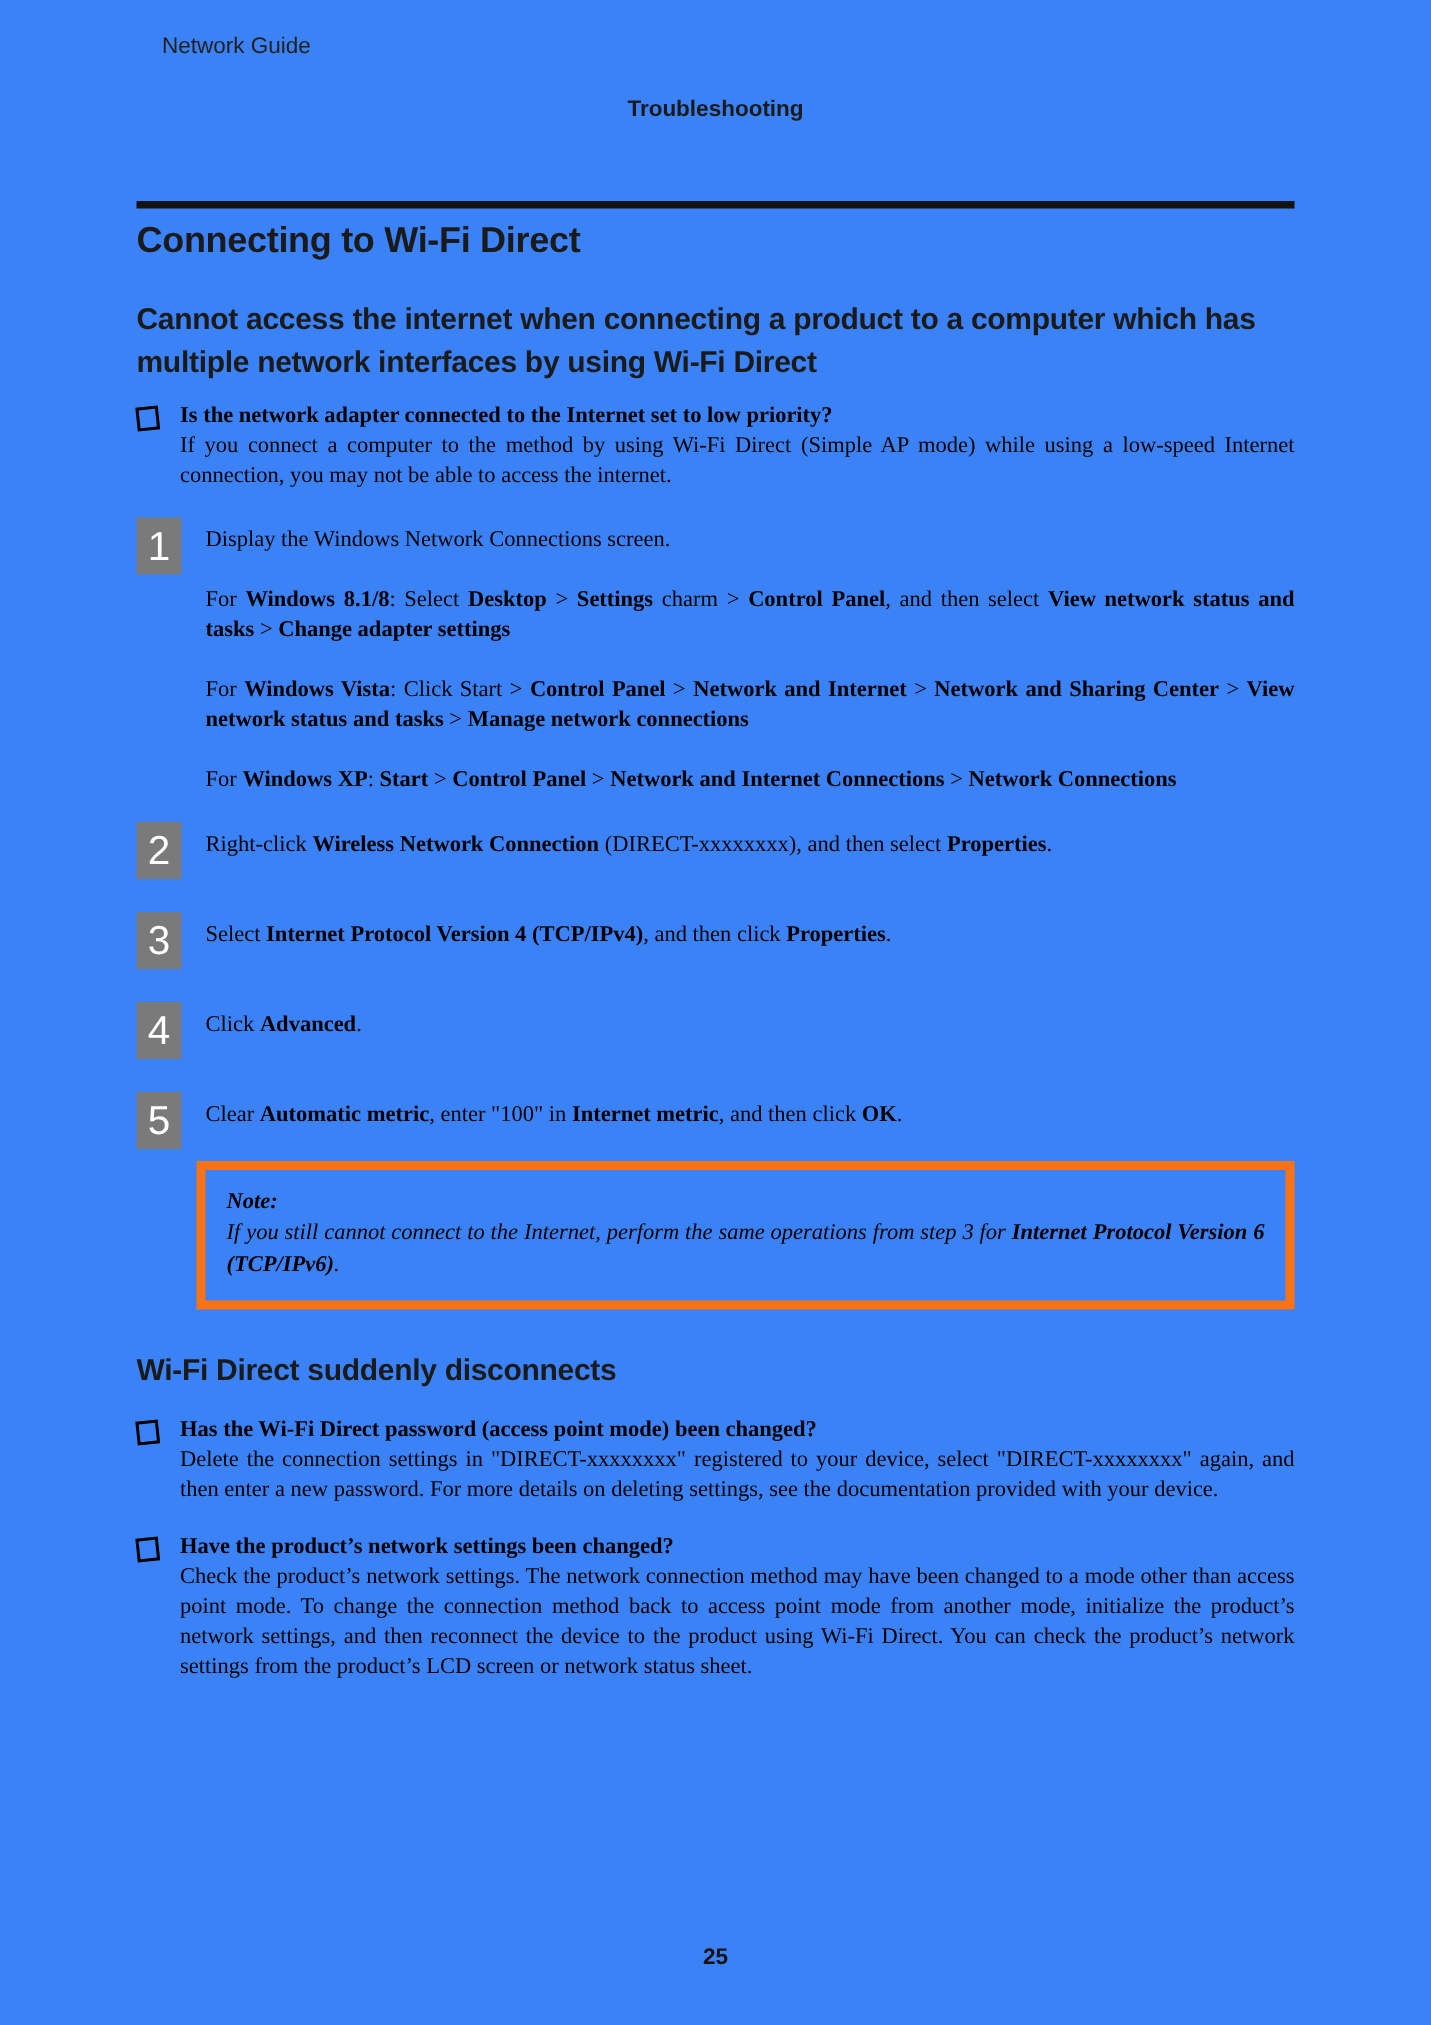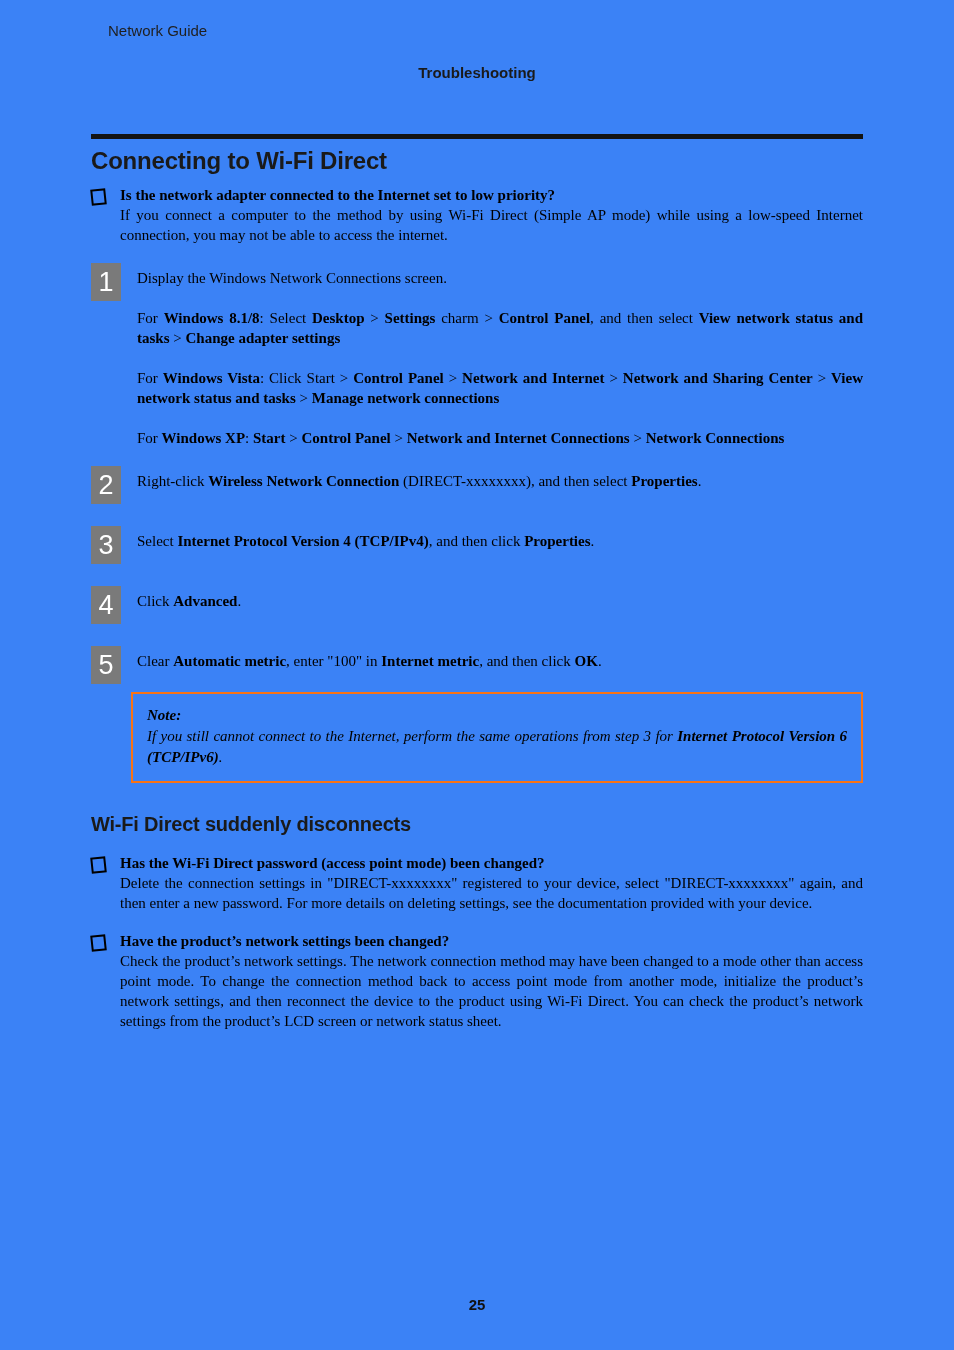--- a/index.html
+++ b/index.html
@@ -49,21 +49,21 @@
     text-align:center;
   }
   .step-body { flex:1; min-width:0; margin-left:16px; padding-top:5px; }
   .step-body p {
     margin:0 0 20px; font-size:15px; line-height:20px; text-align:justify;
   }
   .step-body p:last-child { margin-bottom:0; }
   .step-body b, .bullet-q, .note b { letter-spacing:0; }
 
   .notebox {
-    margin-left:40px; margin-top:8px; border:2px solid #f97316;
+    margin-left:40px; margin-top:8px; border:6px solid #f97316;
     padding:11px 14px 13px; font-style:italic;
   }
   .note-label { margin:0; font-weight:bold; font-size:15px; line-height:21px; }
   .note-body { margin:0; font-size:15px; line-height:21px; text-align:justify; }
 
   .bullets2 .bullet { margin-top:18px; }
   .bullets2 { margin-top:-4px; }
 
   .pagenum {
     position:absolute; top:1296px; left:0; width:954px; text-align:center;
@@ -75,20 +75,21 @@
 
 <div class="page">
 
   <div class="runhead">Network Guide</div>
   <div class="runsection">Troubleshooting</div>
 
   <div class="content">
 
     <h1 class="title">Connecting to Wi-Fi Direct</h1>
 
+    <h2 class="subheading">Cannot access the internet when connecting a product to a computer which has multiple network interfaces by using Wi-Fi Direct</h2>
 
     <div class="bullet">
       <div class="bullet-glyphcol">
         <span class="box-glyph"></span>
       </div>
       <div class="bullet-textcol">
         <p class="bullet-q">Is the network adapter connected to the Internet set to low priority?</p>
         <p class="bullet-body">If you connect a computer to the method by using Wi-Fi Direct (Simple AP mode) while using a low-speed Internet connection, you may not be able to access the internet.</p>
       </div>
     </div>

